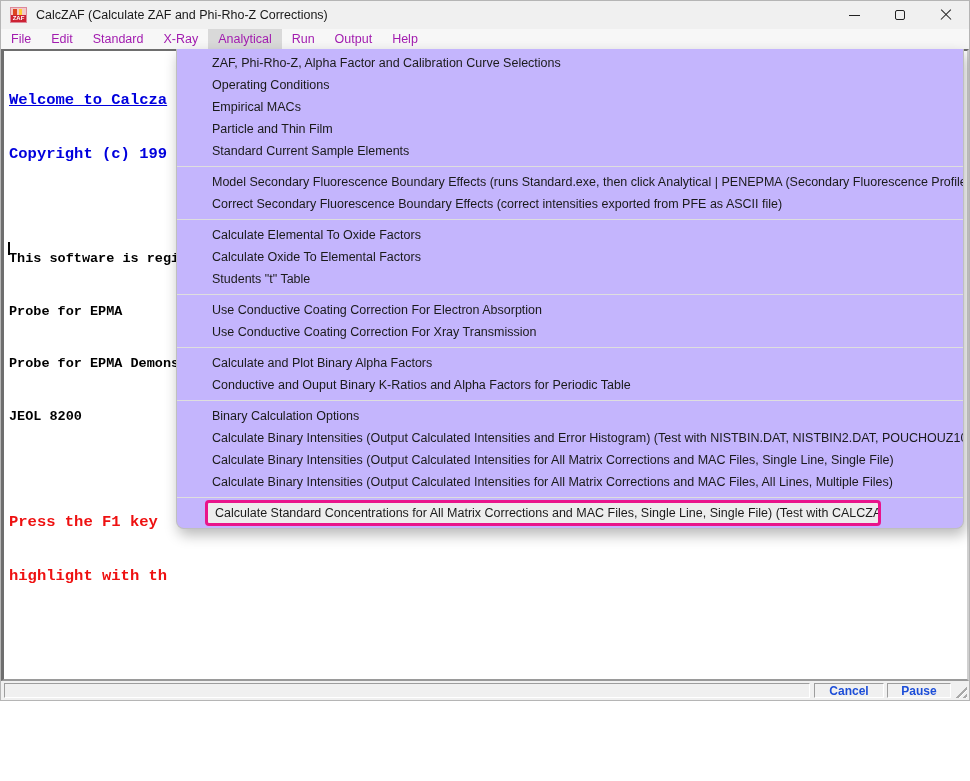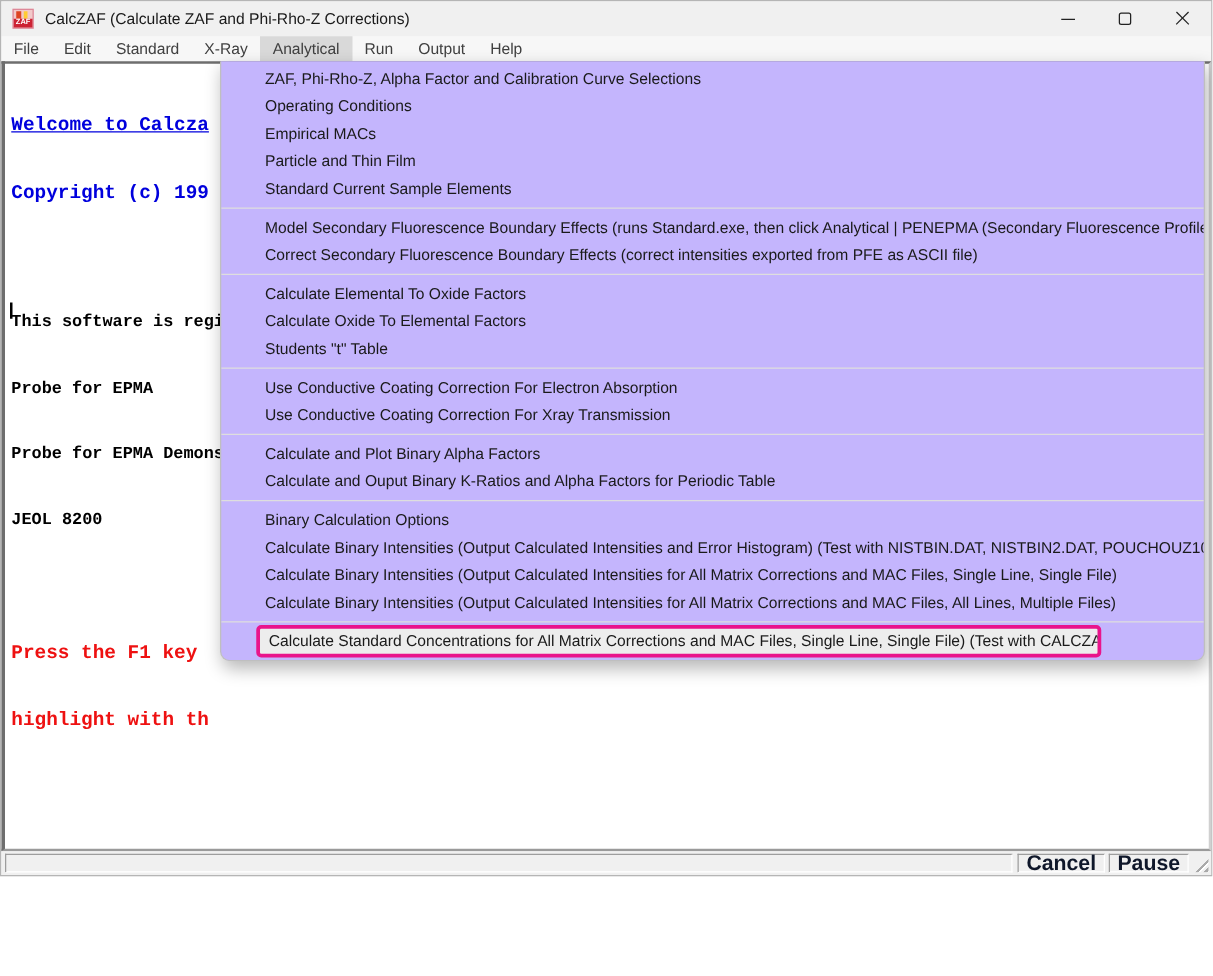--- a/index.html
+++ b/index.html
@@ -30,21 +30,21 @@
   .glyph-max { width:10px; height:10px; border:1.2px solid #222; border-radius:2px; }
   .glyph-close { position:relative; width:12px; height:12px; }
   .glyph-close::before, .glyph-close::after {
     content:""; position:absolute; left:-1px; top:5px; width:14px; height:1.3px; background:#222;
   }
   .glyph-close::before { transform:rotate(45deg); }
   .glyph-close::after { transform:rotate(-45deg); }
   
   .menubar {
     position:absolute; top:28px; left:0; right:0; height:20px; background:#f7f7f7;
-    display:flex; align-items:stretch; font-size:12.5px; color:#404040;
+    display:flex; align-items:stretch; font-size:12.5px; color:#a21caf;
   }
   .menubar-item { padding:0 10px; display:flex; align-items:center; white-space:nowrap; }
   .menubar-item.active { background:#d9d9d9; }
   
   .content {
     position:absolute; top:48px; left:0; right:0; bottom:19px; background:#ffffff;
     border-left:3px solid #6e6e6e; border-top:2px solid #6e6e6e;
     border-right:2px solid #d0d0d0; border-bottom:2px solid #9a9a9a;
     overflow:hidden;
   }
@@ -70,21 +70,21 @@
   .menu-sep { height:9px; display:flex; align-items:center; }
   .menu-sep::before { content:""; display:block; width:100%; height:1px; background:#dedede; }
   .menu-item.boxed {
     height:26px; line-height:20px; margin:-2px 0 -2px 28px; padding:0 9px 0 7px;
     border:3px solid #e9148b; border-radius:4px; background:#ededed;
     width:max-content; max-width:676px;
   }
   
   .statusbar {
     position:absolute; left:0; right:0; bottom:0; height:19px; background:#f0f0f0;
-    font-size:17px; font-weight:bold; color:#0f172a;
+    font-size:12px; font-weight:bold; color:#1d4ed8;
   }
   .sb-panel {
     position:absolute; top:2px; bottom:2px;
     border:1px solid; border-color:#9d9d9d #ffffff #ffffff #9d9d9d;
     display:flex; align-items:center; justify-content:center;
   }
   .sb-main   { left:3px;  width:806px; }
   .sb-cancel { left:813px; width:70px; }
   .sb-pause  { left:886px; width:64px; }
   .sb-grip {
@@ -156,21 +156,21 @@
     <div class="menu-item">Correct Secondary Fluorescence Boundary Effects (correct intensities exported from PFE as ASCII file)</div>
     <div class="menu-sep"></div>
     <div class="menu-item">Calculate Elemental To Oxide Factors</div>
     <div class="menu-item">Calculate Oxide To Elemental Factors</div>
     <div class="menu-item">Students "t" Table</div>
     <div class="menu-sep"></div>
     <div class="menu-item">Use Conductive Coating Correction For Electron Absorption</div>
     <div class="menu-item">Use Conductive Coating Correction For Xray Transmission</div>
     <div class="menu-sep"></div>
     <div class="menu-item">Calculate and Plot Binary Alpha Factors</div>
-    <div class="menu-item">Calculate and Ouput Binary K-Ratios and Alpha Factors for Periodic Table</div>
+    <div class="menu-item">Conductive and Ouput Binary K-Ratios and Alpha Factors for Periodic Table</div>
     <div class="menu-sep"></div>
     <div class="menu-item">Binary Calculation Options</div>
     <div class="menu-item">Calculate Binary Intensities (Output Calculated Intensities and Error Histogram) (Test with NISTBIN.DAT, NISTBIN2.DAT, POUCHOUZ10.DAT, etc.)</div>
     <div class="menu-item">Calculate Binary Intensities (Output Calculated Intensities for All Matrix Corrections and MAC Files, Single Line, Single File)</div>
     <div class="menu-item">Calculate Binary Intensities (Output Calculated Intensities for All Matrix Corrections and MAC Files, All Lines, Multiple Files)</div>
     <div class="menu-sep"></div>
     <div class="menu-item boxed">Calculate Standard Concentrations for All Matrix Corrections and MAC Files, Single Line, Single File) (Test with CALCZAF2.DAT)</div>
   </div>
 
   <div class="statusbar">

